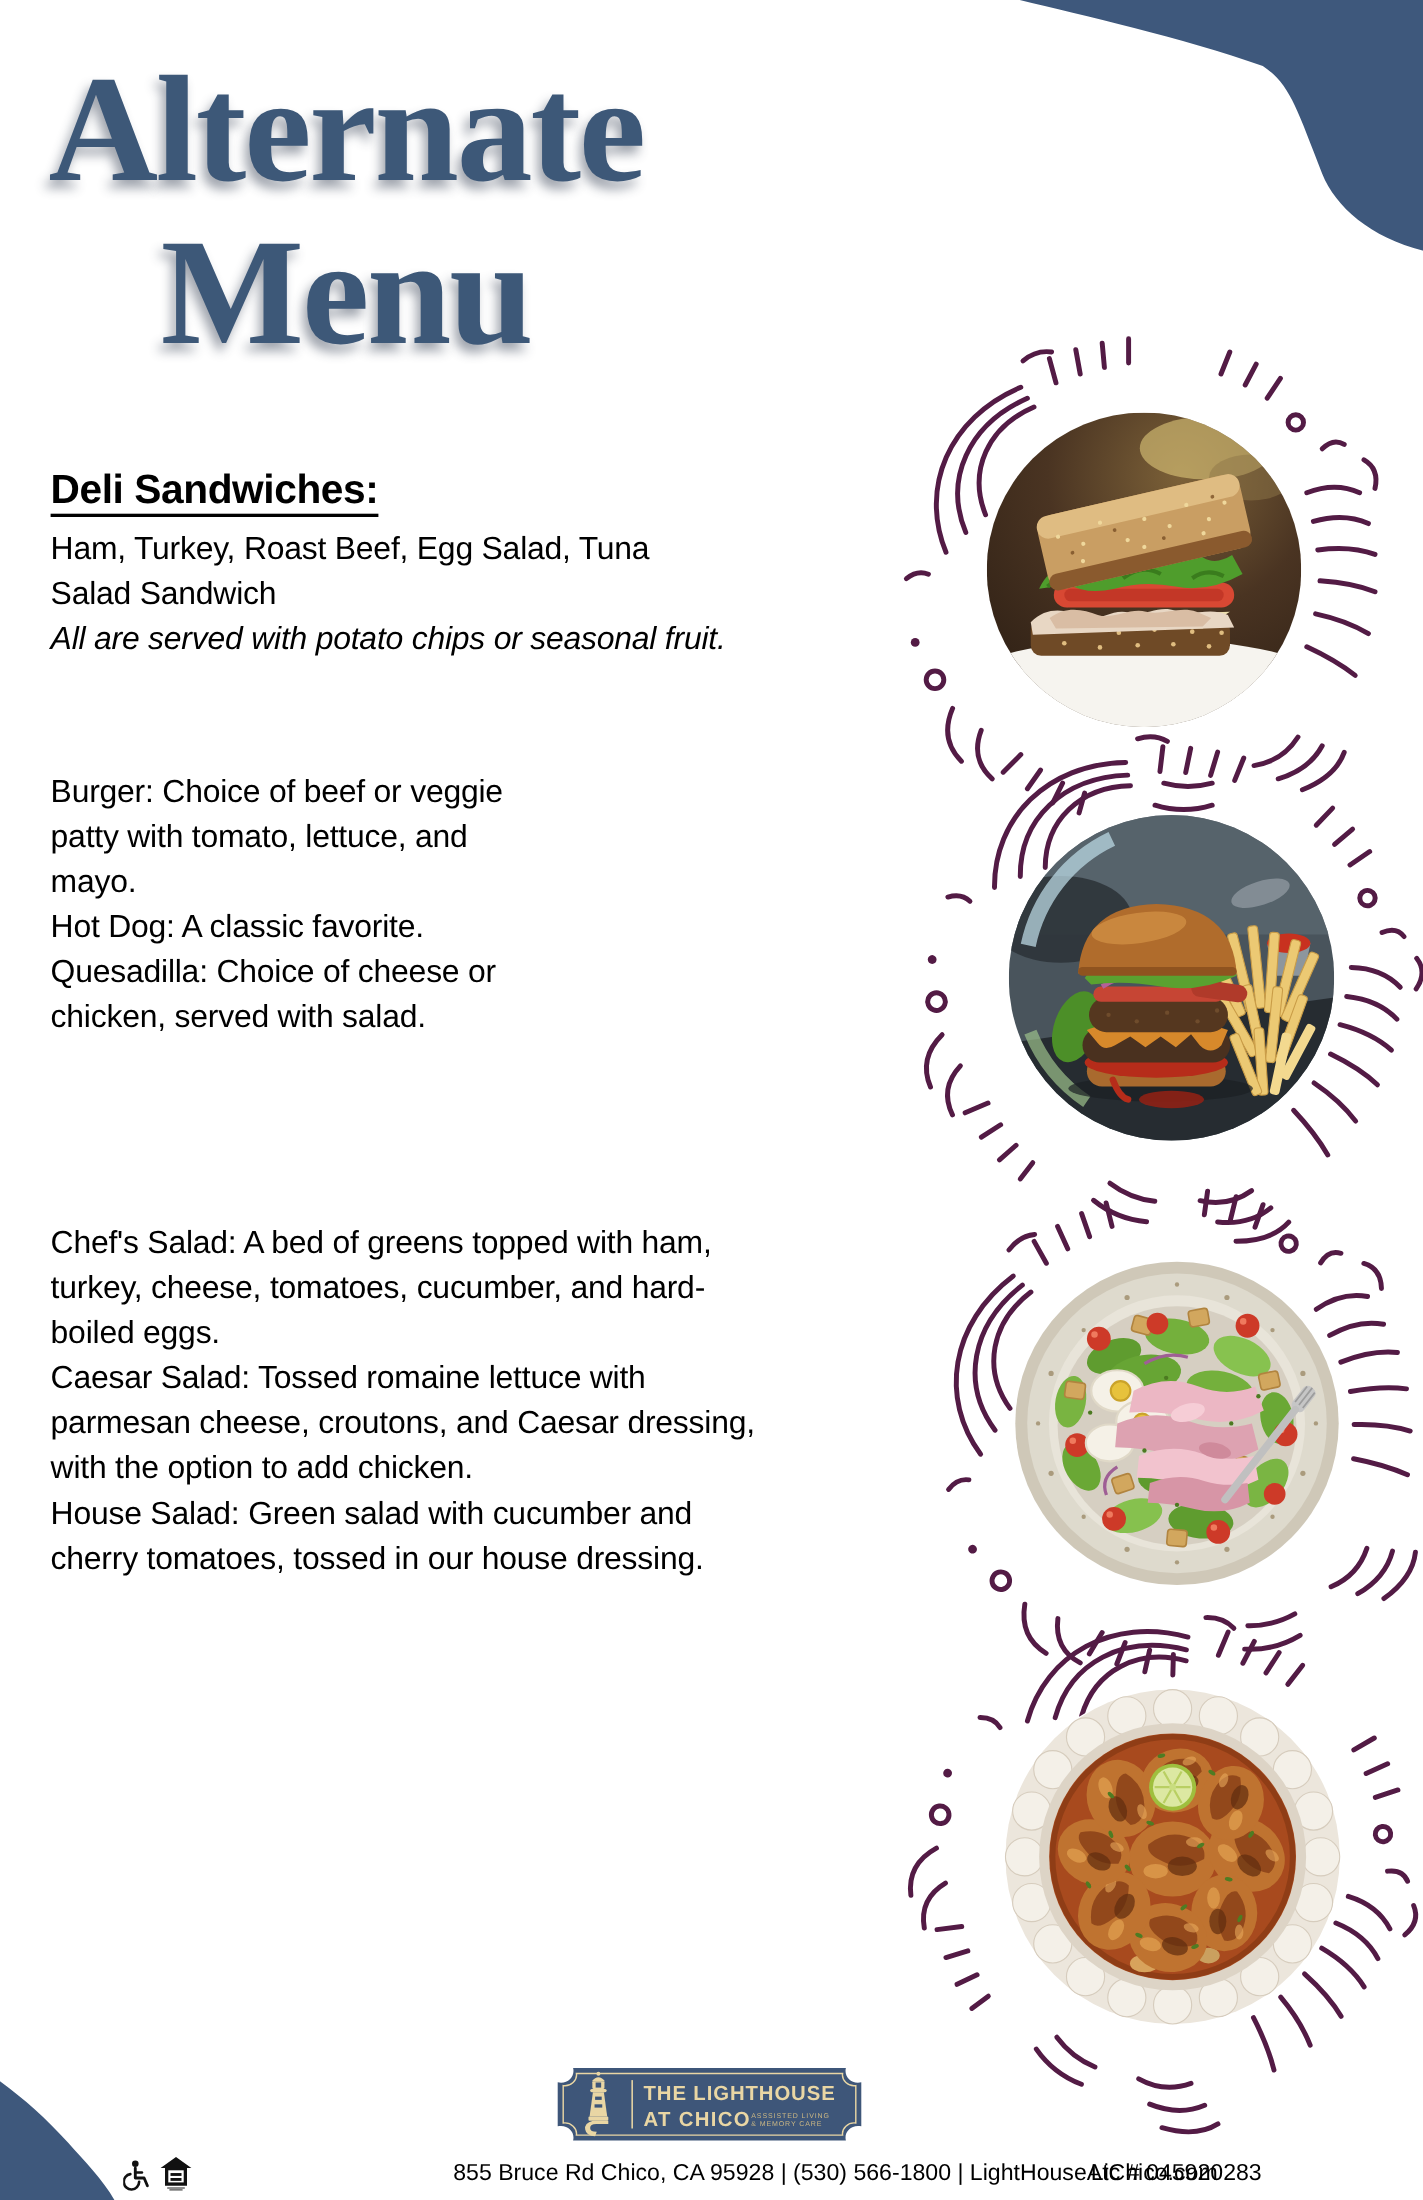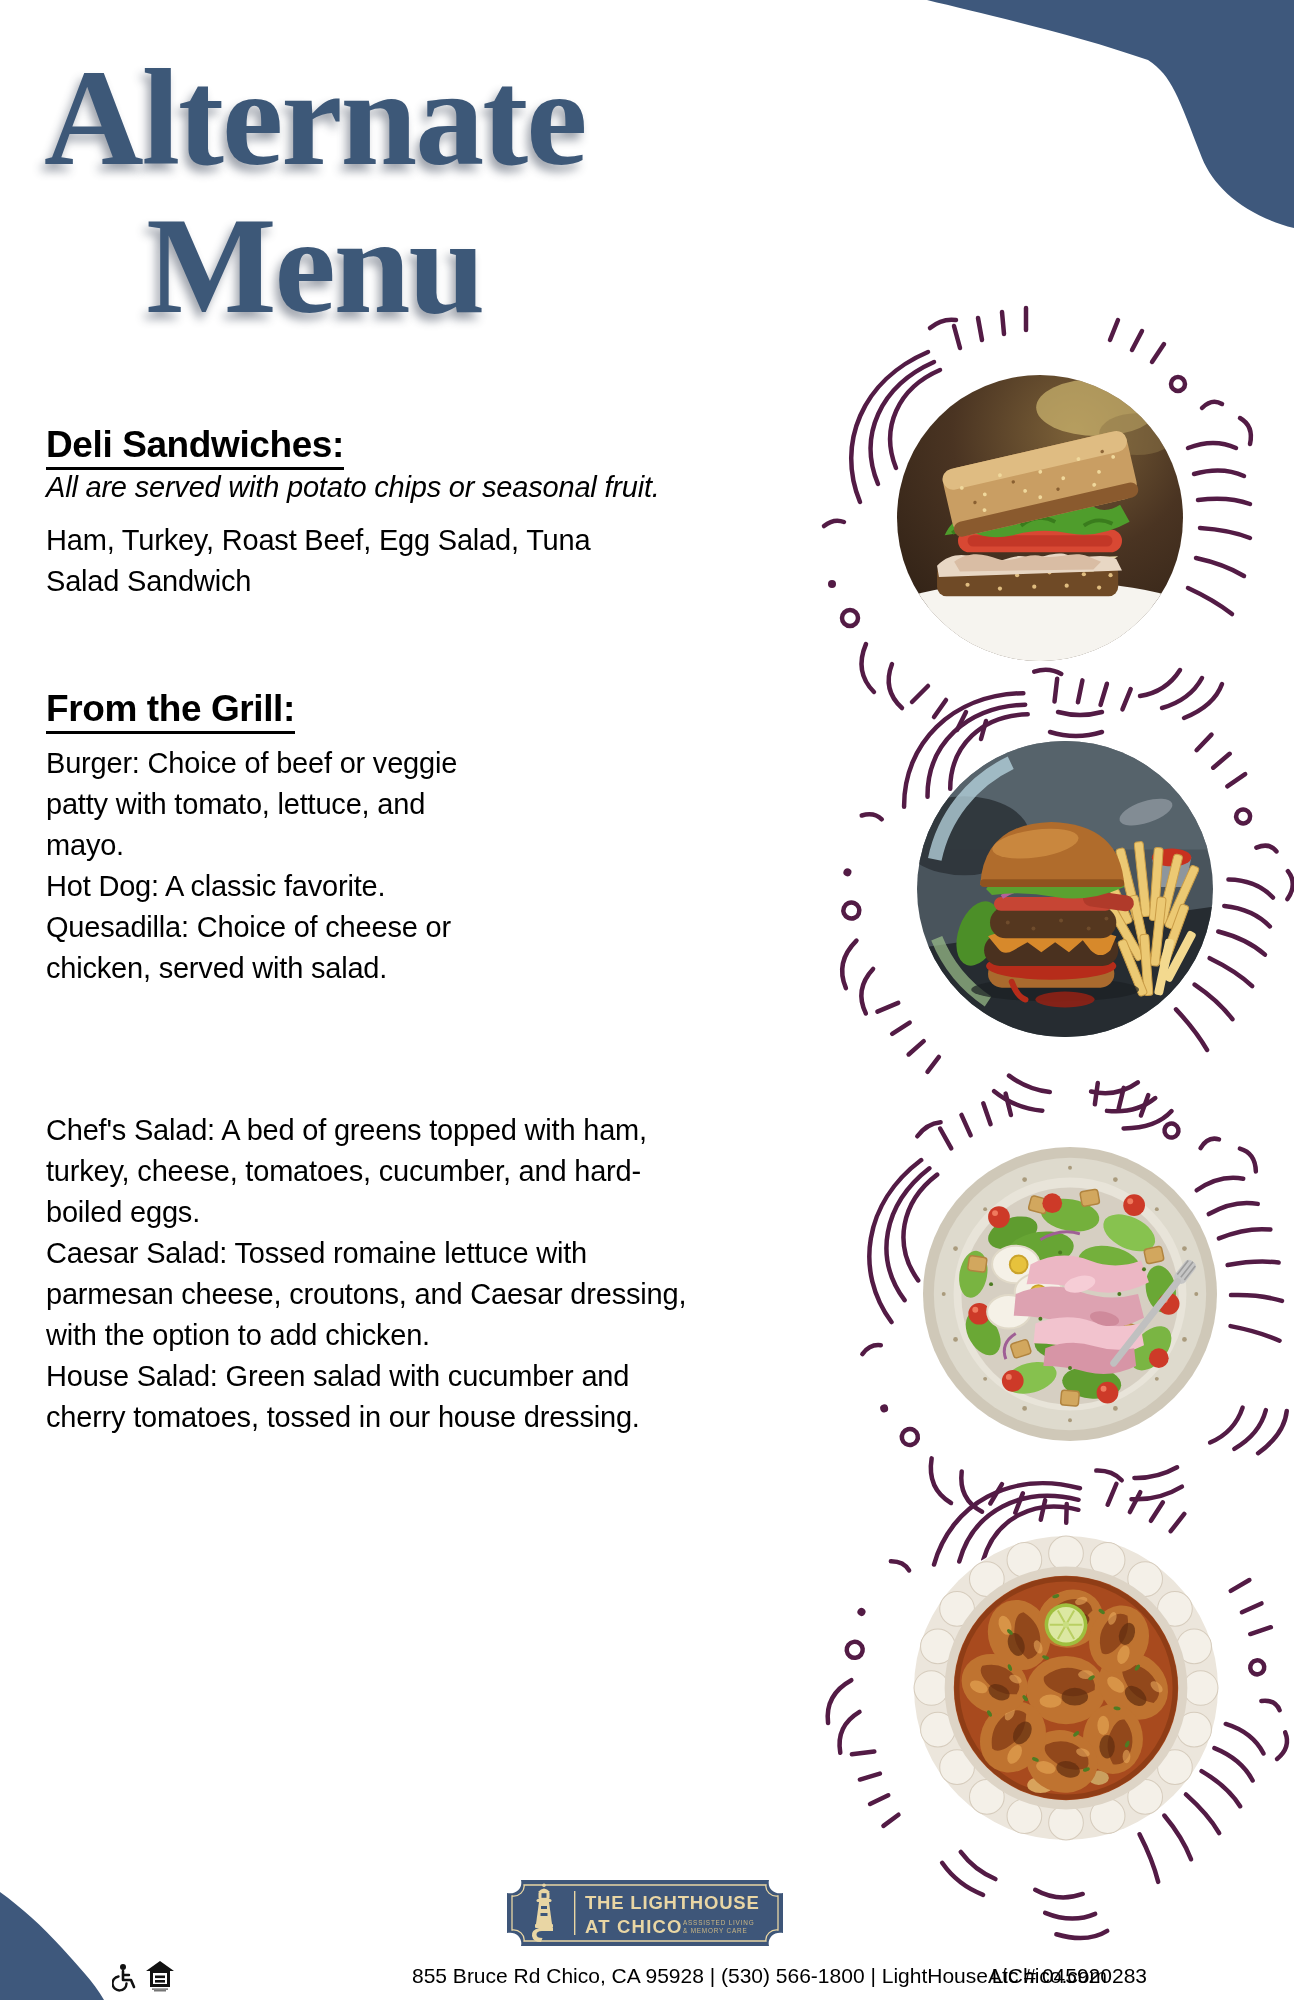--- a/index.html
+++ b/index.html
@@ -46,27 +46,26 @@
   </svg>
   <svg id="corner-bl" class="corner" width="112" height="112" viewBox="0 0 112 112">
     <path d="M0,4 C22,20 42,38 62,60 C76,76 94,94 104,112 L0,112 Z" fill="#3E587C"></path>
   </svg>
 
   <h1 class="title">Alternate
 Menu</h1>
 
   <section class="section" id="s1">
     <h2><span class="u">Deli Sandwiches:</span></h2>
-    <div class="body note">All are served with potato chips or seasonal fruit.</div>
     <div class="body">Ham, Turkey, Roast Beef, Egg Salad, Tuna
 Salad Sandwich</div>
+    <div class="body note">All are served with potato chips or seasonal fruit.</div>
   </section>
 
   <section class="section" id="s2">
-    <h2><span class="u">From the Grill:</span></h2>
     <div class="body">Burger: Choice of beef or veggie
 patty with tomato, lettuce, and
 mayo.
 Hot Dog: A classic favorite.
 Quesadilla: Choice of cheese or
 chicken, served with salad.</div>
   </section>
 
   <section class="section" id="s3">
     <div class="body">Chef's Salad: A bed of greens topped with ham,

